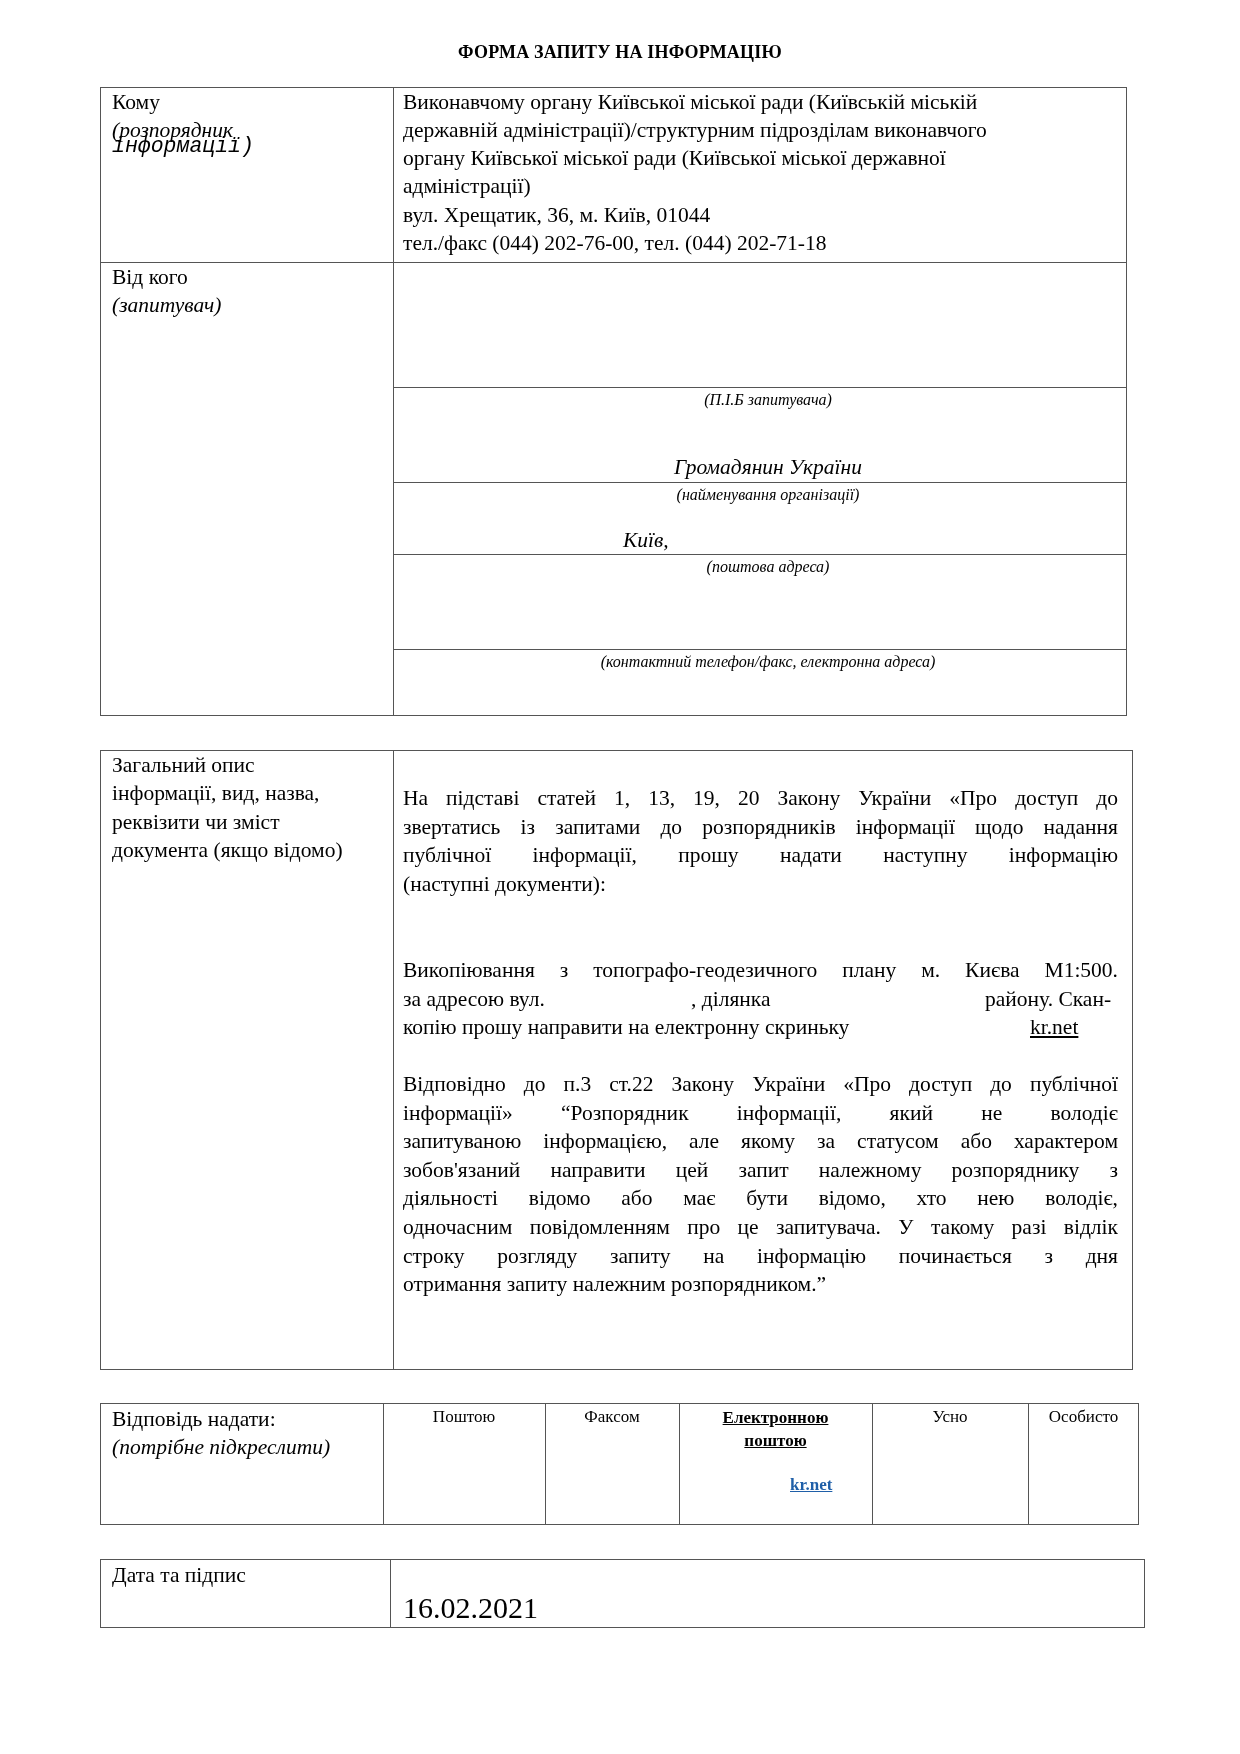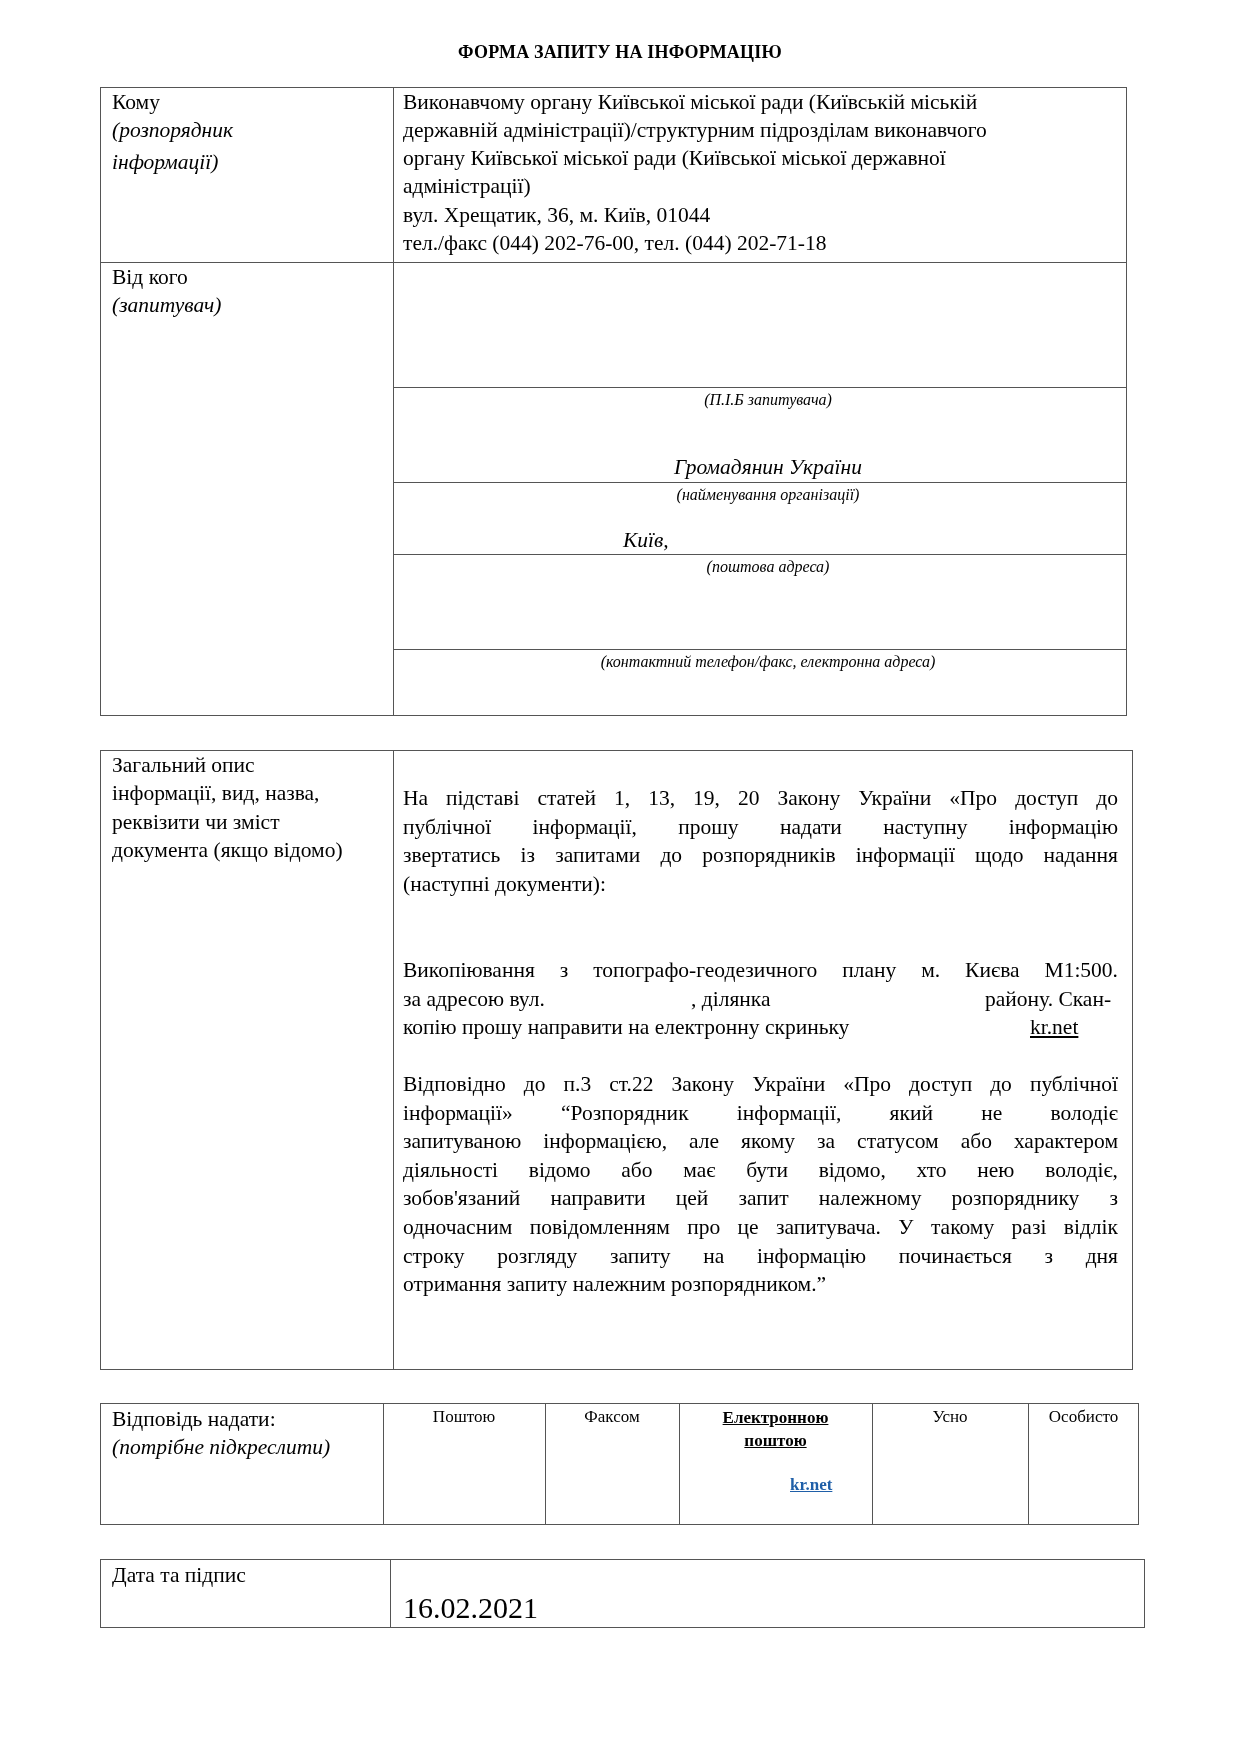--- a/index.html
+++ b/index.html
@@ -30,21 +30,21 @@
 <div class="box" style="left:100px; top:87px; width:1027px; height:629px;"></div>
 <div class="vline" style="left:393px; top:87px; height:629px;"></div>
 <div class="hline" style="left:100px; top:262px; width:1027px;"></div>
 <div class="hline" style="left:393px; top:387px; width:734px;"></div>
 <div class="hline" style="left:393px; top:482px; width:734px;"></div>
 <div class="hline" style="left:393px; top:554px; width:734px;"></div>
 <div class="hline" style="left:393px; top:649px; width:734px;"></div>
 
 <div class="t" style="left:112px; top:88px;">Кому</div>
 <div class="t it" style="left:112px; top:116px;">(розпорядник</div>
-<div class="t it" style="left:112px; top:148px;">інформації)</div>
+<div class="t it" style="left:112px; top:132px;font-family:Liberation Mono, monospace;">інформації)</div>
 
 <div>
   <div class="t" style="left:403px; top:88px;">Виконавчому органу Київської міської ради (Київській міській</div>
   <div class="t" style="left:403px; top:116px;">державній адміністрації)/структурним підрозділам виконавчого</div>
   <div class="t" style="left:403px; top:144px;">органу Київської  міської ради (Київської міської державної</div>
   <div class="t" style="left:403px; top:172px;">адміністрації)</div>
   <div class="t" style="left:403px; top:201px;">вул. Хрещатик, 36, м. Київ, 01044</div>
   <div class="t" style="left:403px; top:229px;">тел./факс (044) 202-76-00, тел. (044)  202-71-18</div>
 </div>
 
@@ -66,42 +66,42 @@
 <div class="box" style="left:100px; top:750px; width:1033px; height:620px;"></div>
 <div class="vline" style="left:393px; top:750px; height:620px;"></div>
 
 <div class="t" style="left:112px; top:751px;">Загальний опис</div>
 <div class="t" style="left:112px; top:779px;">інформації, вид, назва,</div>
 <div class="t" style="left:112px; top:808px;">реквізити чи зміст</div>
 <div class="t" style="left:112px; top:836px;">документа (якщо відомо)</div>
 
 <div class="just" style="left:403px; top:784px; width:715px;">
   <span class="line">На підставі статей 1, 13, 19, 20 Закону України «Про доступ до</span>
+  <span class="line">звертатись із запитами до розпорядників інформації щодо надання</span>
   <span class="line">публічної інформації, прошу надати наступну інформацію</span>
-  <span class="line">звертатись із запитами до розпорядників інформації щодо надання</span>
   <span class="line last">(наступні документи):</span>
 </div>
 
 <div>
   <div class="just" style="left:403px; top:956px; width:715px;">
     <span class="line">Викопіювання з топографо-геодезичного плану м. Києва М1:500.</span>
   </div>
   <div class="t" style="left:403px; top:985px;">за адресою вул.</div>
   <div class="t" style="left:691px; top:985px;">, ділянка</div>
   <div class="t" style="left:985px; top:985px;">району. Скан-</div>
   <div class="t" style="left:403px; top:1013px;">копію прошу направити на електронну скриньку</div>
   <div class="t ul" style="left:1030px; top:1013px;">kr.net</div>
 </div>
 
 <div class="just" style="left:403px; top:1070px; width:715px;">
   <span class="line">Відповідно до п.3 ст.22 Закону України «Про доступ до публічної</span>
   <span class="line">інформації» “Розпорядник інформації, який не володіє</span>
   <span class="line">запитуваною інформацією, але якому за статусом або характером</span>
+  <span class="line">зобов'язаний направити цей запит належному розпоряднику з</span>
   <span class="line">діяльності відомо або має бути відомо, хто нею володіє,</span>
-  <span class="line">зобов'язаний направити цей запит належному розпоряднику з</span>
   <span class="line">одночасним повідомленням про це запитувача. У такому разі відлік</span>
   <span class="line">строку розгляду запиту на інформацію починається з дня</span>
   <span class="line last">отримання запиту належним розпорядником.”</span>
 </div>
 
 <div class="box" style="left:100px; top:1403px; width:1039px; height:122px;"></div>
 <div class="vline" style="left:383px; top:1403px; height:122px;"></div>
 <div class="vline" style="left:545px; top:1403px; height:122px;"></div>
 <div class="vline" style="left:679px; top:1403px; height:122px;"></div>
 <div class="vline" style="left:872px; top:1403px; height:122px;"></div>

